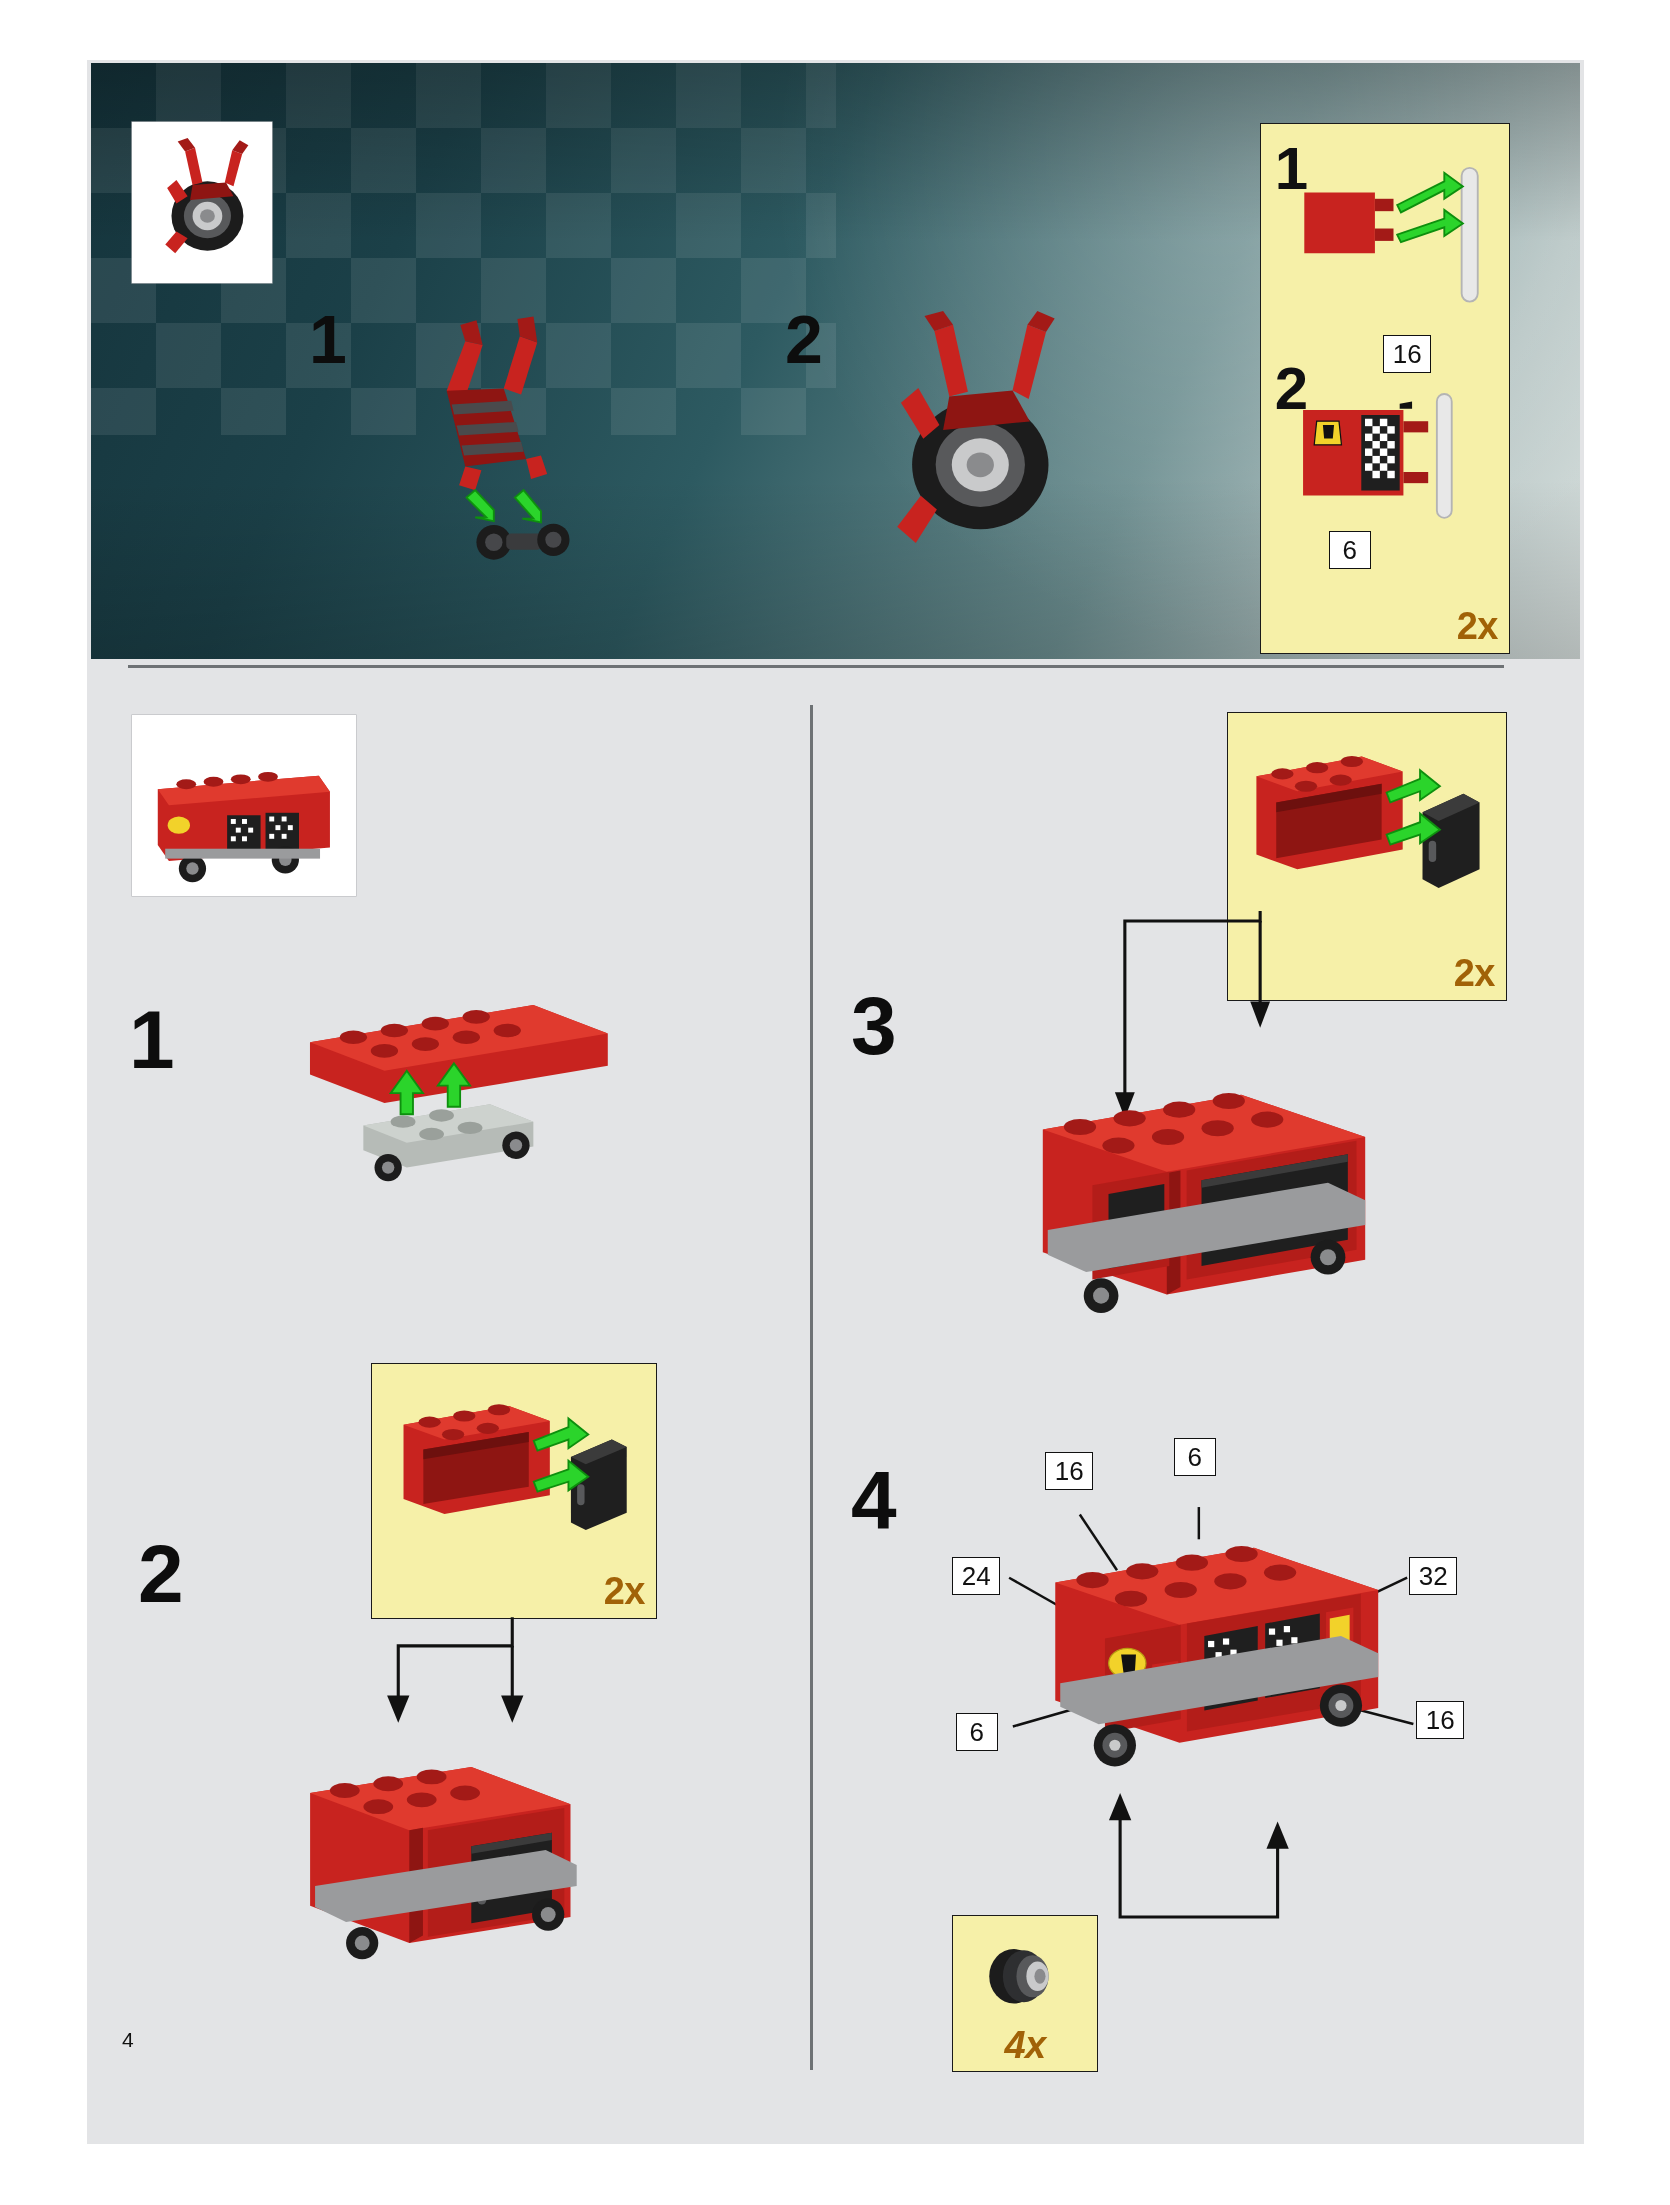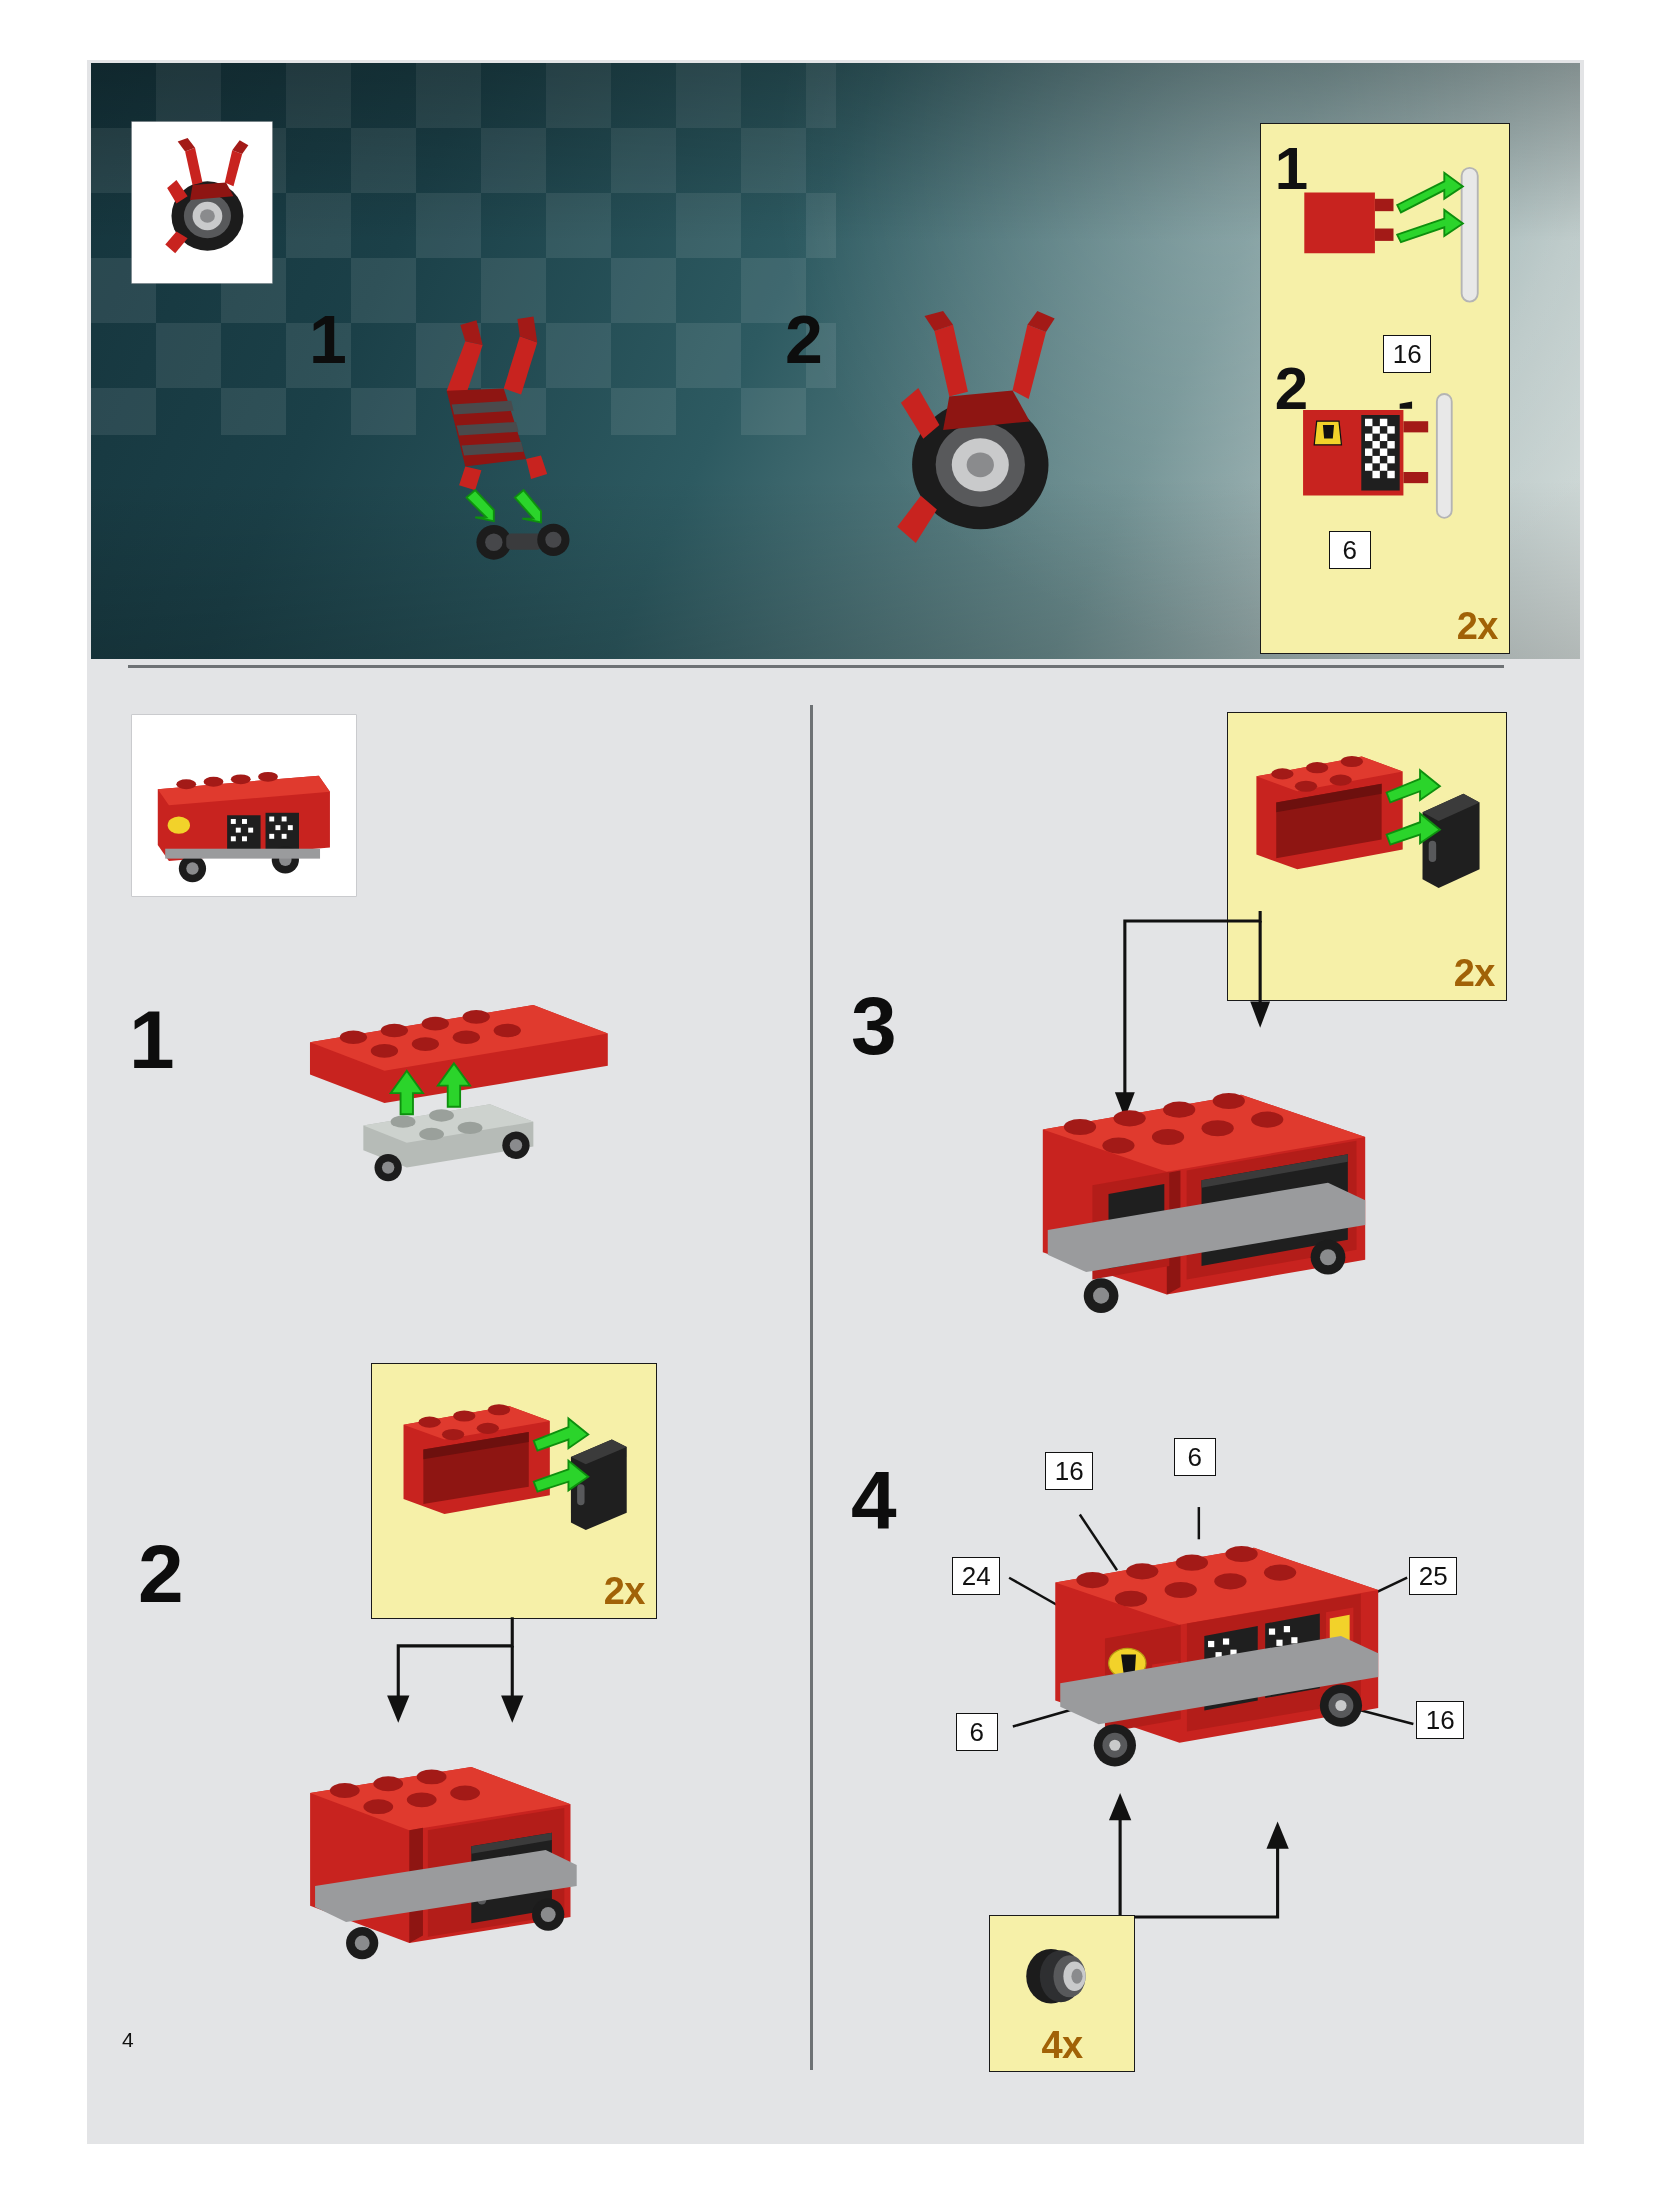--- a/index.html
+++ b/index.html
@@ -450,21 +450,21 @@
       <circle cx="500" cy="316" r="28" fill="#1c1c1c"></circle>
         <circle cx="500" cy="316" r="13" fill="#8a8b8d"></circle>
     </svg>
   </div>
 
   <div class="step-num big" style="left:851px; top:1459px;">4</div>
 
   <div class="part-tag" style="left:1045px; top:1452px;">16</div>
   <div class="part-tag" style="left:1174px; top:1438px;">6</div>
   <div class="part-tag" style="left:952px; top:1557px;">24</div>
-  <div class="part-tag" style="left:1409px; top:1557px;">25</div>
+  <div class="part-tag" style="left:1409px; top:1557px;">32</div>
   <div class="part-tag" style="left:1416px; top:1701px;">16</div>
   <div class="part-tag" style="left:956px; top:1713px;">6</div>
 
   <div class="leader" style="left:931px; top:1446px; width:558px; height:323px;">
     <svg width="558" height="323" viewBox="0 0 900 520">
       <path d="M240 110 L300 200" stroke="#111" stroke-width="4" fill="none"></path>
       <path d="M432 98 L432 150" stroke="#111" stroke-width="4" fill="none"></path>
       <path d="M126 212 L214 262" stroke="#111" stroke-width="4" fill="none"></path>
       <path d="M768 212 L650 268" stroke="#111" stroke-width="4" fill="none"></path>
       <path d="M778 448 L640 412" stroke="#111" stroke-width="4" fill="none"></path>
@@ -529,21 +529,21 @@
   </div>
 
   <div class="leader" style="left:1042px; top:1731px; width:372px; height:217px;">
     <svg width="372" height="217" viewBox="0 0 600 350">
       <path d="M126 140 L126 300 L380 300 L380 186" fill="none" stroke="#111" stroke-width="5"></path>
       <path d="M126 144 L108 144 L126 100 L144 144 Z" fill="#111"></path>
       <path d="M380 190 L362 190 L380 146 L398 190 Z" fill="#111"></path>
     </svg>
   </div>
 
-  <div class="callout qty-center" style="left:989px; top:1915px; width:144px; height:155px;">
+  <div class="callout qty-center" style="left:952px; top:1915px; width:144px; height:155px;font-style:italic;">
     <svg style="position:absolute; left:25px; top:12.4px;" width="93" height="99" viewBox="0 0 150 160">
       <ellipse cx="58" cy="78" rx="40" ry="44" fill="#1c1c1c"></ellipse>
       <ellipse cx="74" cy="78" rx="34" ry="42" fill="#2e2f31"></ellipse>
       <ellipse cx="88" cy="78" rx="26" ry="34" fill="#58595b"></ellipse>
       <ellipse cx="96" cy="78" rx="18" ry="24" fill="#c9cacb"></ellipse>
       <ellipse cx="100" cy="78" rx="9" ry="12" fill="#8a8b8d"></ellipse>
     </svg>
     <div class="qty">4x</div>
   </div>
 

